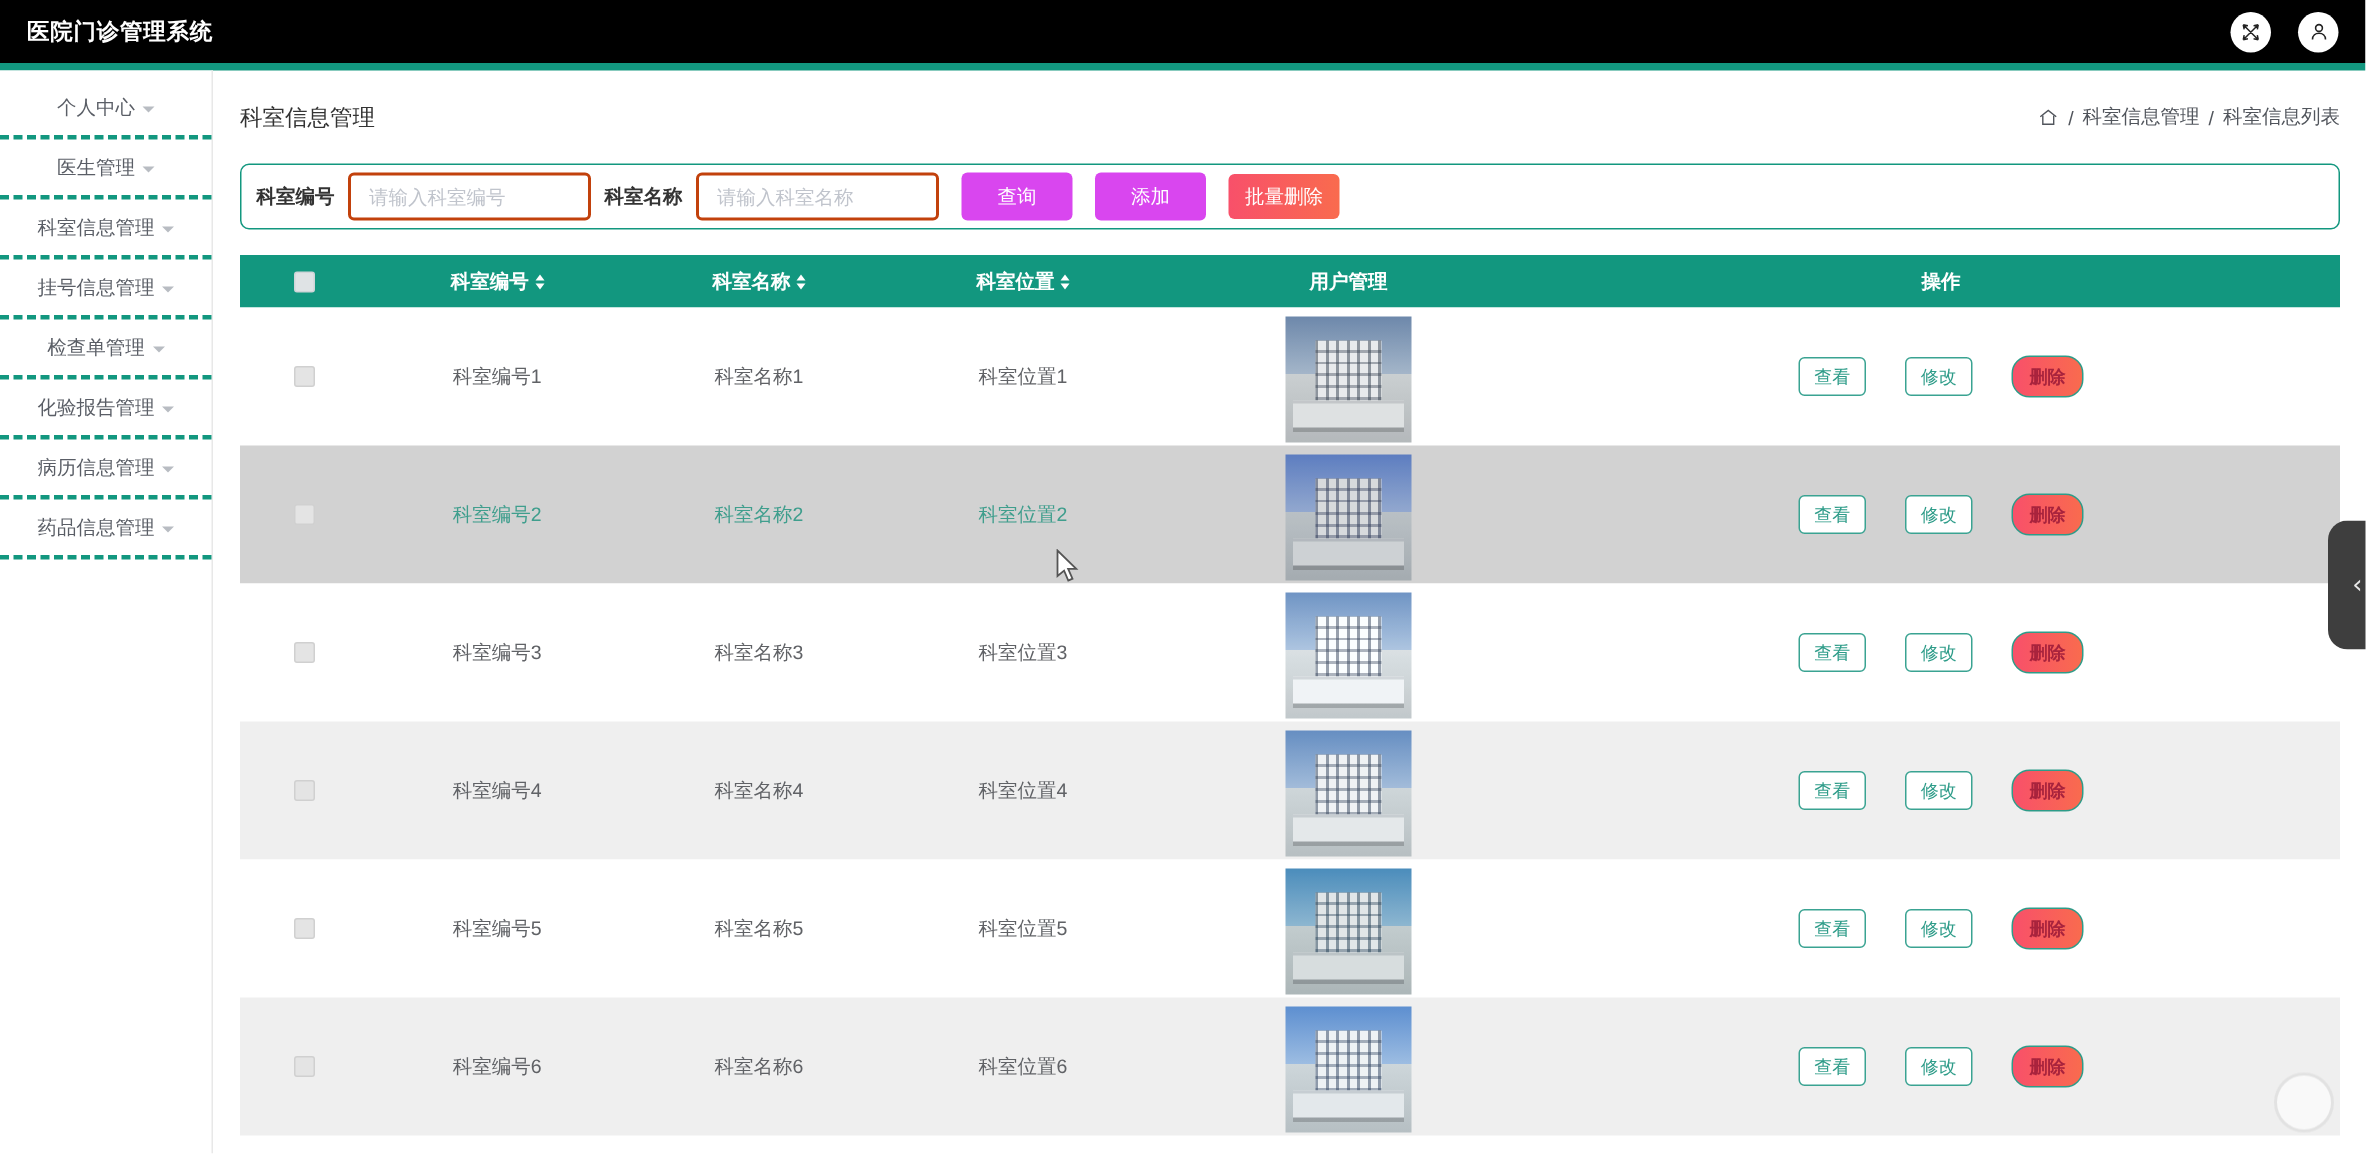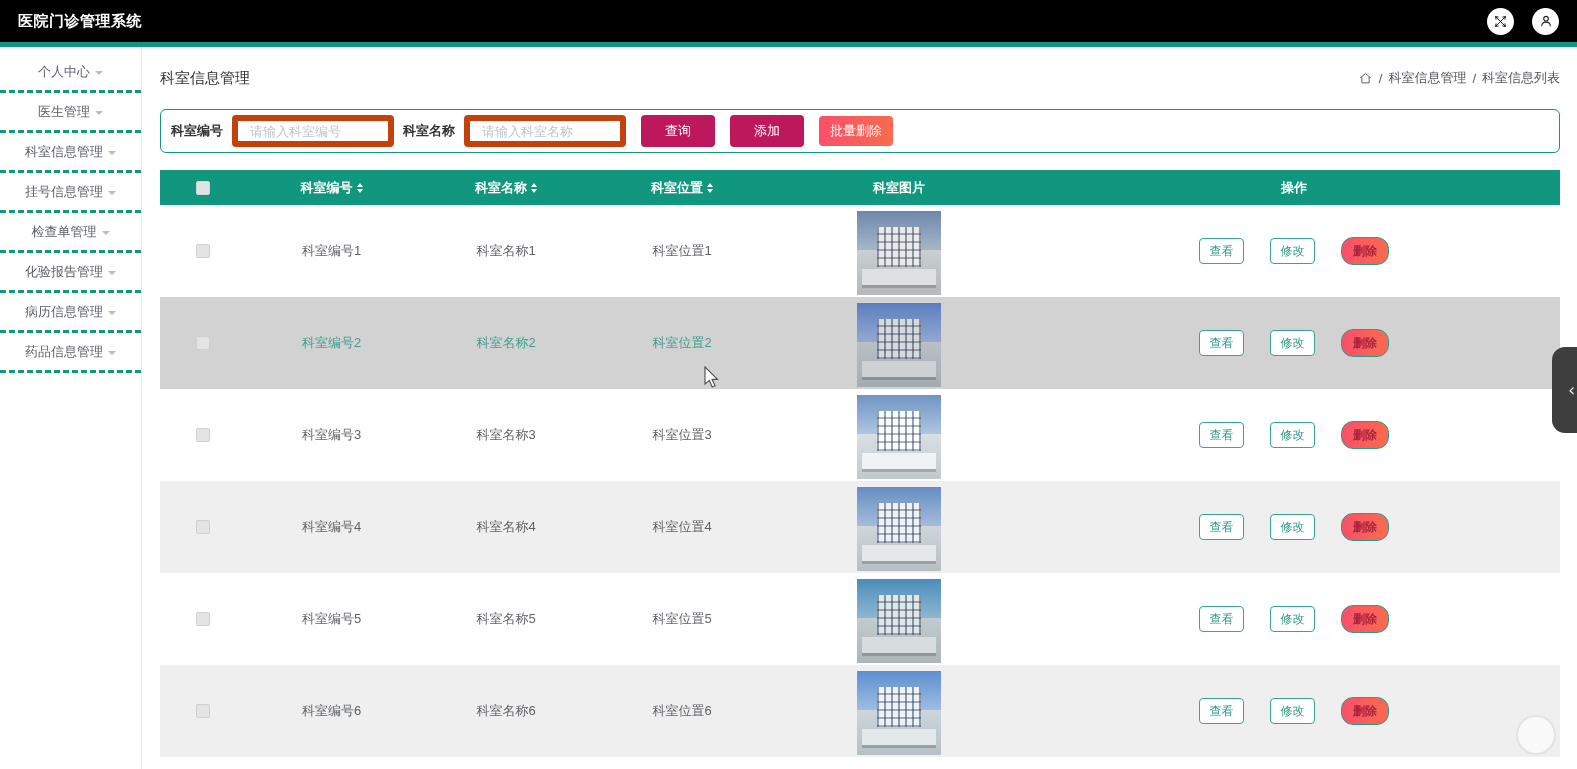--- a/index.html
+++ b/index.html
@@ -32,27 +32,27 @@
   .title-row { height:62px; display:flex; align-items:center; justify-content:space-between; }
   .page-title { font-size:15px; color:#333; }
   .breadcrumb { display:flex; align-items:center; gap:6px; font-size:13px; color:#51555c; }
   .breadcrumb svg { stroke:#51555c; fill:none; stroke-width:1.5; }
   .crumb { cursor:pointer; }
 
   
   .search-panel { height:44px; border:1px solid #12977f; border-radius:6px;
     display:flex; align-items:center; padding:0 10px; gap:9px; background:#fff; }
   .search-label { font-size:13px; font-weight:bold; color:#333; white-space:nowrap; }
-  .search-input { width:162px; height:32px; border:6px solid #c2410c; border-radius:4px;
+  .search-input { width:162px; height:32px; border:2px solid #c2410c; border-radius:4px;
     padding:0 12px; font-size:13px; color:#333; outline:none;
     font-family:"Liberation Sans","DejaVu Sans",sans-serif; }
   .search-input::placeholder { color:#c0c4cc; }
   .btn { height:32px; border:none; border-radius:4px; font-size:13px; cursor:pointer;
     font-family:"Liberation Sans","DejaVu Sans",sans-serif; }
-  .btn-teal { background:#be185d; color:#fff; width:74px; margin-left:6px; }
+  .btn-teal { background:#d946ef; color:#fff; width:74px; margin-left:6px; }
   .btn-red { background:linear-gradient(90deg,#f8506a,#f96b4e); color:#fff;
     width:74px; height:30px; margin-left:6px; }
 
   
   .table { margin-top:17px; width:1400px; }
   .thead { height:35px; background:#12977f; display:flex; align-items:center; }
   .th { color:#fff; font-size:13px; font-weight:bold; display:flex;
     align-items:center; justify-content:center; }
   .sort { display:inline-flex; flex-direction:column; gap:2px; margin-left:4px; cursor:pointer; }
   .sort i { display:block; width:0; height:0; border-left:3.5px solid transparent;
@@ -216,21 +216,21 @@
             </span>
         </div>
         <div class="th col-loc">
           <span>科室位置</span>
           <span class="sort">
               <i class="up"></i>
               <i class="down"></i>
             </span>
         </div>
         <div class="th col-img">
-          <span>科室图片</span>
+          <span>用户管理</span>
         </div>
         <div class="th col-ops">
           <span>操作</span>
         </div>
       </div>
 
       <div class="row">
         <div class="cell col-check">
             <span class="checkbox"></span>
           </div>

